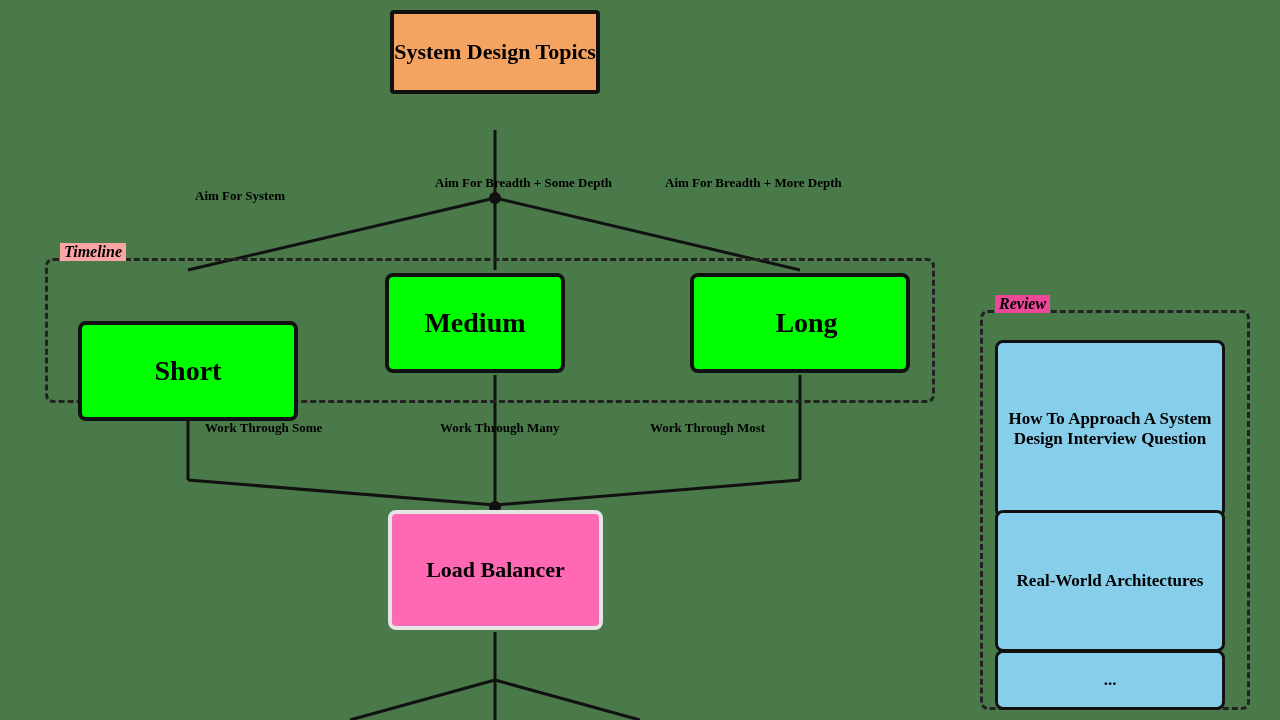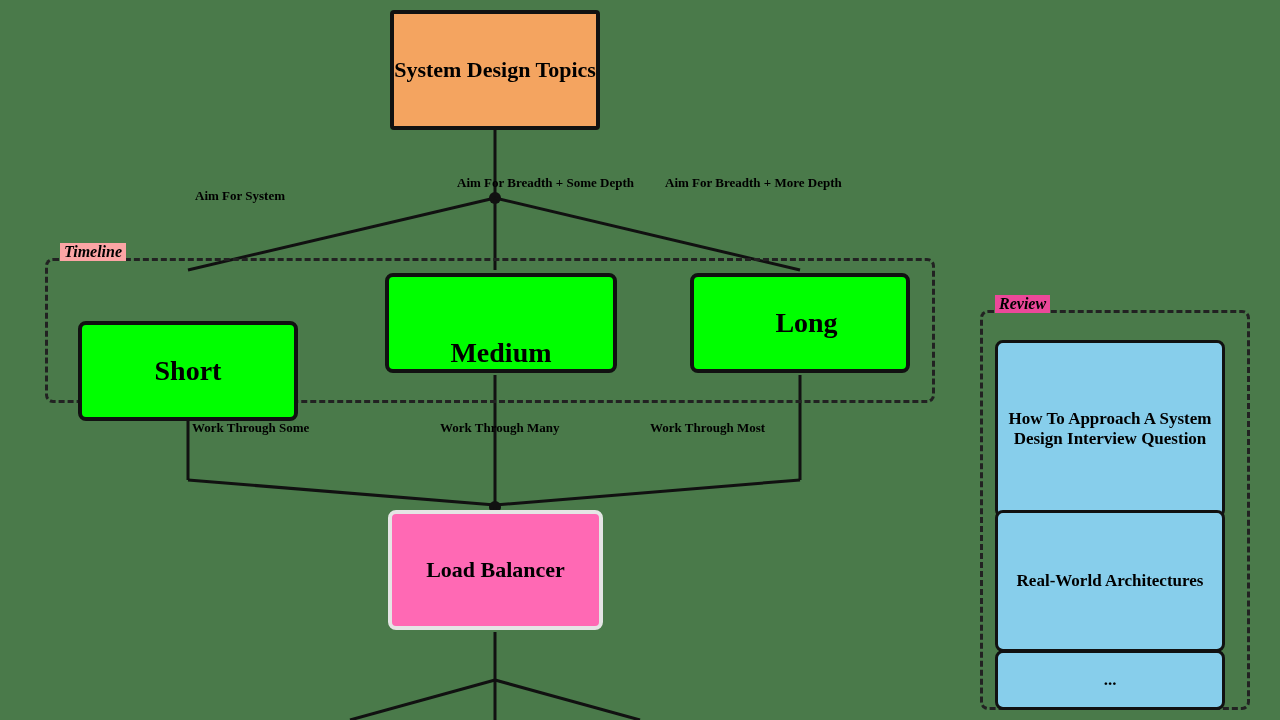--- a/index.html
+++ b/index.html
@@ -19,21 +19,21 @@
       width: 960px;
       height: 720px;
     }
 
     
     .node-root {
       position: absolute;
       left: 390px;
       top: 10px;
       width: 210px;
-      height: 120px;
+      height: 84px;
       background-color: #f4a460;
       border: 4px solid #111;
       border-radius: 4px;
       display: flex;
       align-items: center;
       justify-content: center;
       text-align: center;
       font-size: 22px;
       font-weight: bold;
       z-index: 10;
@@ -101,27 +101,27 @@
       font-size: 28px;
       font-weight: bold;
       z-index: 10;
       margin-top: 48px;
     }
 
     .node-medium {
       position: absolute;
       left: 385px;
       top: 273px;
-      width: 232px;
+      width: 180px;
       height: 100px;
       background-color: #00ff00;
       border: 4px solid #111;
       border-radius: 8px;
       display: flex;
-      align-items: flex-end;
+      align-items: center;
       justify-content: center;
       font-size: 28px;
       font-weight: bold;
       z-index: 10;
     }
 
     .node-long {
       position: absolute;
       left: 690px;
       top: 273px;
@@ -199,24 +199,24 @@
     .annotation {
       position: absolute;
       font-size: 13px;
       font-weight: bold;
       text-align: center;
       line-height: 1.3;
       z-index: 8;
     }
 
     .ann-breadth { top: 188px; left: 195px; }
-    .ann-breadth-depth { top: 175px; left: 457px; font-family: Liberation Serif, serif; }
+    .ann-breadth-depth { top: 175px; left: 435px; font-family: Liberation Serif, serif; }
     .ann-breadth-more { top: 175px; left: 665px; }
 
-    .ann-work-some { top: 420px; left: 192px; }
+    .ann-work-some { top: 420px; left: 205px; }
     .ann-work-many { top: 420px; left: 440px; }
     .ann-work-most { top: 420px; left: 650px; }
 
     
     .lines-svg {
       position: absolute;
       top: 0; left: 0;
       width: 960px;
       height: 720px;
       z-index: 2;

